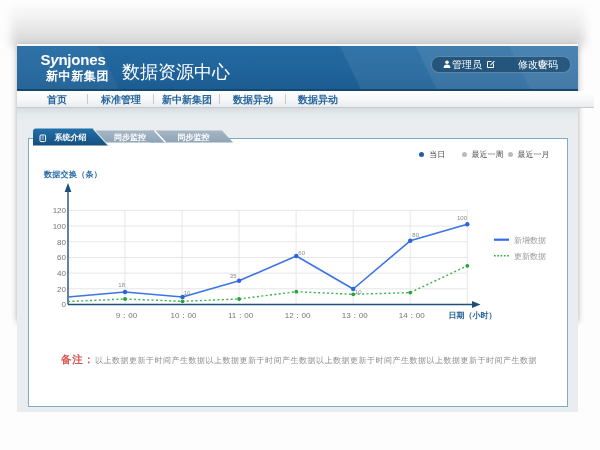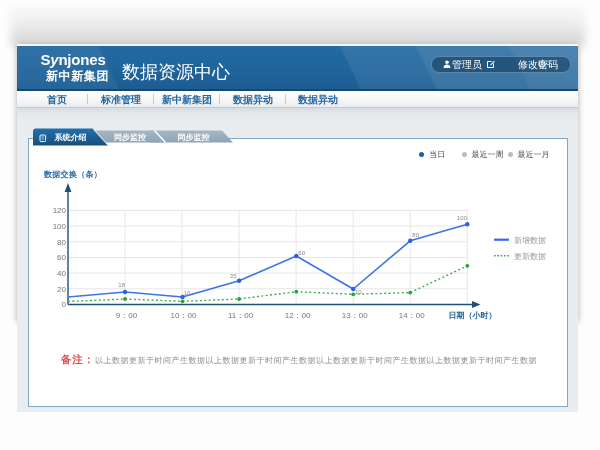--- a/index.html
+++ b/index.html
@@ -21,21 +21,21 @@
   .logo2{position:absolute;left:29px;top:22.5px;color:#fff;font-size:12px;font-weight:bold;letter-spacing:0.6px;}
   .apptitle{position:absolute;left:105px;top:14px;color:#fff;font-size:18px;}
   .pill{position:absolute;left:414px;top:10px;width:138px;height:15px;border-radius:8px;
         background:rgba(13,54,88,.55);border:1px solid rgba(140,175,205,.55);
         color:#fff;font-size:10px;line-height:15px;}
   .pill span.t{position:absolute;top:0;}
   .pill svg{position:absolute;top:3.5px;}
   
   .nav{position:absolute;left:0;top:47px;width:561px;height:16px;
        background:linear-gradient(180deg,#ffffff 0%,#f5f6f7 60%,#e9ebec 100%);
-       border-bottom:1px solid #c3cbd1;}
+       border-bottom:1px solid #c3cbd1;padding-left:16px;}
   .nav b{position:absolute;top:1px;line-height:16px;font-size:10px;color:#26679f;transform:translateX(-50%);}
   .nav i{position:absolute;top:3px;width:1px;height:10px;background:#c3cad0;}
   
   .content{position:absolute;left:0;top:64px;width:561px;height:304px;
        background:linear-gradient(180deg,#d6dce0 0%,#e4e9ec 6px,#e9edf0 14px);}
   
   .panel{position:absolute;left:10.5px;top:94px;width:538px;height:266.5px;background:#fff;
          border:1px solid #7fa8c9;}
   .radios{position:absolute;left:0;top:0;width:561px;height:0;font-size:8px;color:#4a4a4a;}
   .radios span{position:absolute;top:105.5px;line-height:9px;}

